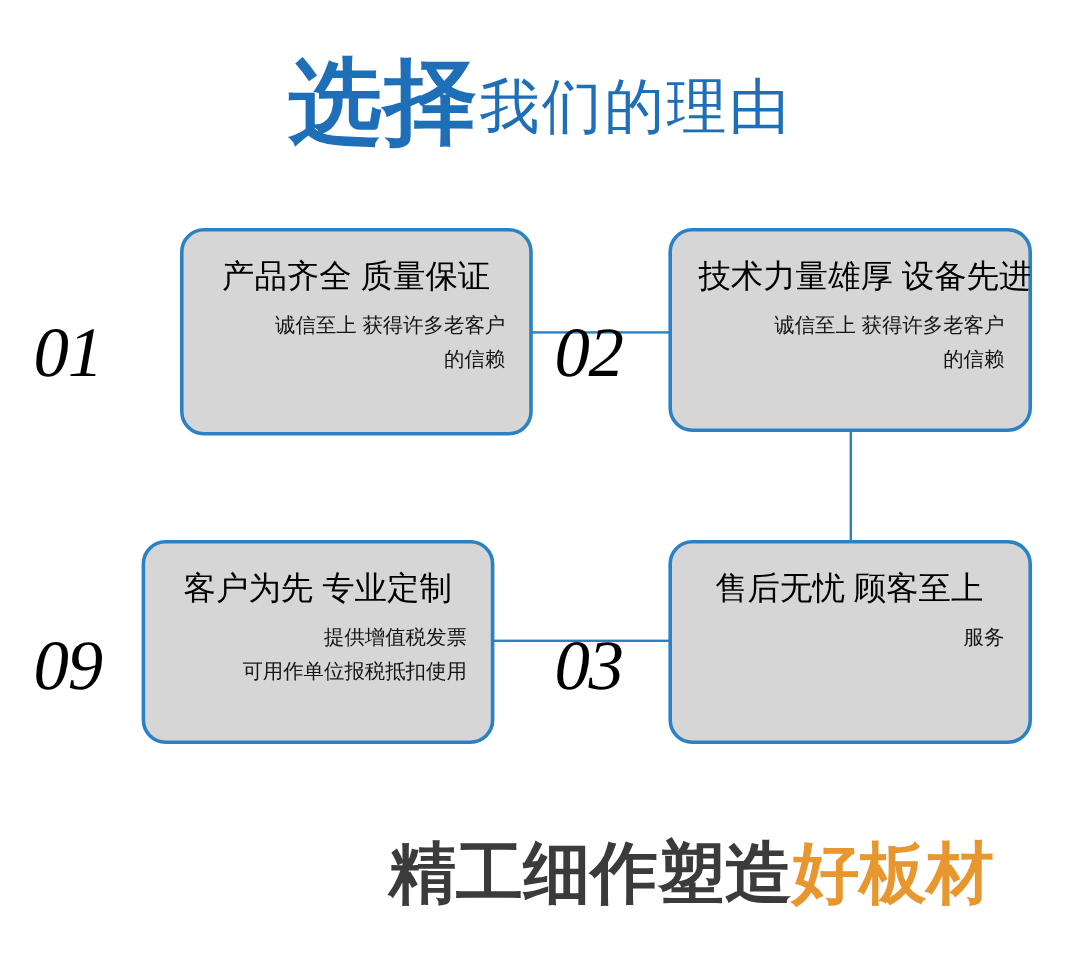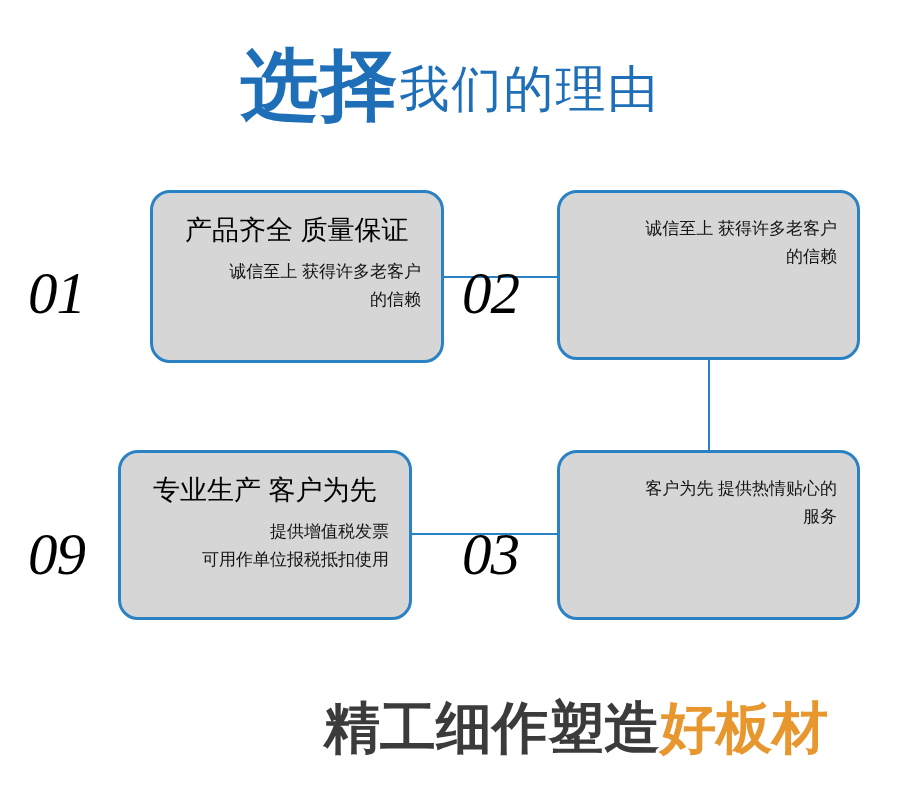--- a/index.html
+++ b/index.html
@@ -157,37 +157,38 @@
 
   <div class="card card-1">
     <div class="card-title">产品齐全 质量保证</div>
     <div class="card-body">
       <span class="body-line">诚信至上 获得许多老客户</span>
       <span class="body-line">的信赖</span>
     </div>
   </div>
 
   <div class="card card-2">
+    <div class="card-title">技术力量雄厚 设备先进</div>
     <div class="card-body">
       <span class="body-line">诚信至上 获得许多老客户</span>
       <span class="body-line">的信赖</span>
     </div>
   </div>
 
   <div class="card card-4">
-    <div class="card-title">专业生产 客户为先</div>
+    <div class="card-title">客户为先 专业定制</div>
     <div class="card-body">
       <span class="body-line">提供增值税发票</span>
       <span class="body-line">可用作单位报税抵扣使用</span>
     </div>
   </div>
 
   <div class="card card-3">
+    <div class="card-title">售后无忧 顾客至上</div>
     <div class="card-body">
-      <span class="body-line">客户为先 提供热情贴心的</span>
       <span class="body-line">服务</span>
     </div>
   </div>
 
   <div class="footer">
     <span class="footer-dark">精工细作塑造</span><span class="footer-accent">好板材</span>
   </div>
 
 </div>
 

